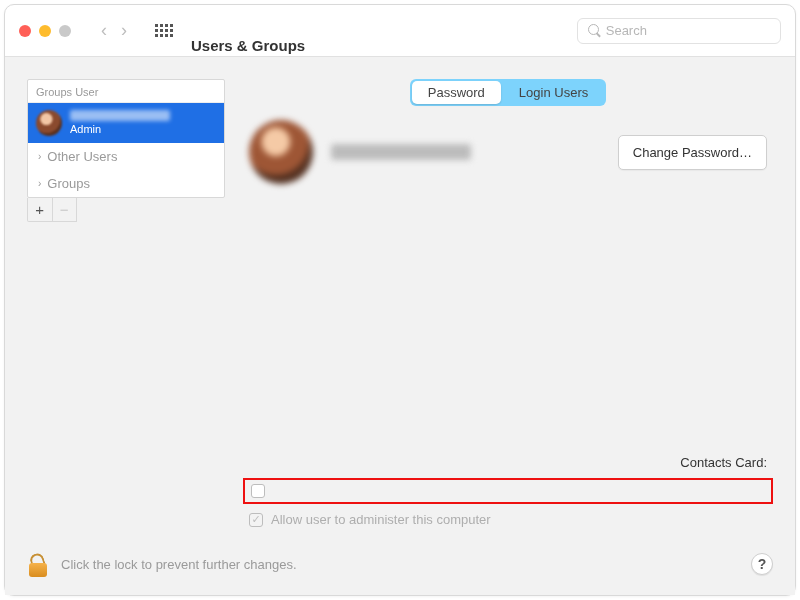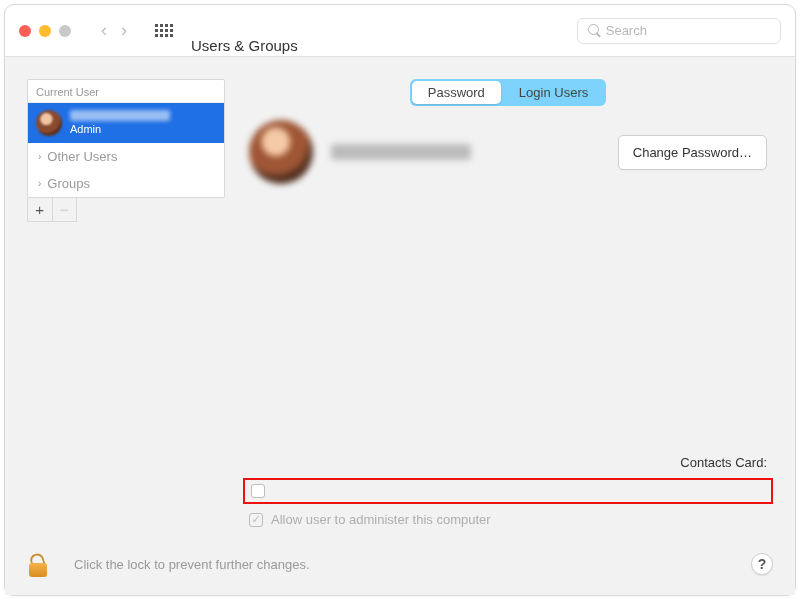--- a/index.html
+++ b/index.html
@@ -39,21 +39,21 @@
     .nav-arrows { display: flex; gap: 14px; color: #bdbdbd; font-size: 18px; padding: 0 6px;}
     .nav-arrow { cursor: default; }
     .grid-icon {
       display: grid;
       grid-template-columns: repeat(4, 3px);
       grid-auto-rows: 3px;
       gap: 2px;
       margin: 0 8px 0 12px;
     }
     .grid-icon span { background: #555; width: 3px; height: 3px; display:block;}
-    .title { font-weight: 400; font-size: 15px; color: #333; margin-top: 29px; }
+    .title { font-weight: 700; font-size: 15px; color: #333; margin-top: 29px; }
     .spacer { flex: 1; }
     .search {
       display: flex; align-items: center;
       border: 1px solid #e2e2e2; border-radius: 6px;
       padding: 4px 10px; width: 204px; height: 26px;
       color: #b7b7b7; gap: 6px;
     }
     .search input {
       border: none; outline: none; font-size: 13px; width: 100%;
       background: transparent; color: #555;
@@ -177,21 +177,21 @@
     .chk {
       width: 14px; height: 14px; border: 1px solid #bdbdbd;
       border-radius: 3px; background: #fff; display: inline-flex;
       align-items: center; justify-content: center; font-size: 11px; color: #bdbdbd;
     }
     .chk.disabled { background: #f3f3f3; }
     .disabled-text { color: #aeaeae; }
 
     
     .footer {
-      display: flex; align-items: center; gap: 25px;
+      display: flex; align-items: center; gap: 12px;
       padding: 14px 22px 18px 22px; color: #9a9a9a; font-size: 13px;
     }
     .lock {
       width: 22px; height: 26px; position: relative;
     }
     .lock::after {
       content: ""; position: absolute; bottom: 0; left: 2px;
       width: 18px; height: 14px;
       background: linear-gradient(#f6b24a, #d98d1f);
       border-radius: 3px;
@@ -249,21 +249,21 @@
       <span class="mag"></span>
       <input type="text" placeholder="Search" style="">
     </div>
   </div>
 
   <div class="content">
     <div class="main-area">
 
       <div class="sidecol">
         <div class="sidebar">
-          <div class="side-header">Current User</div>
+          <div class="side-header">Groups User</div>
           <div class="user-row">
             <div class="avatar-sm"></div>
             <div class="stack">
               <div class="blur-name"></div>
               <div class="role">Admin</div>
             </div>
           </div>
           <div class="side-item">
             <span class="chev">›</span>
             <span>Other Users</span>

